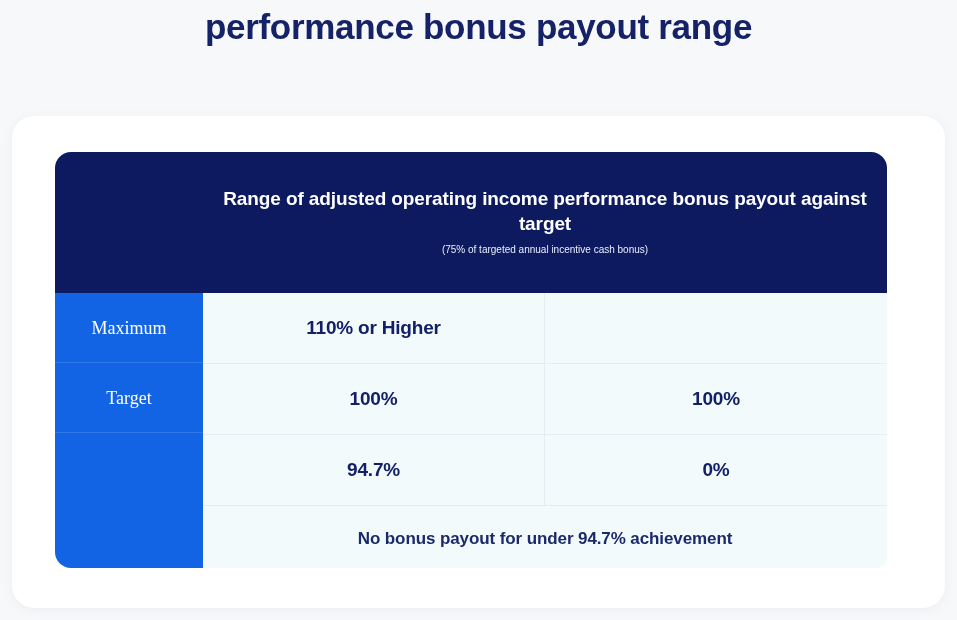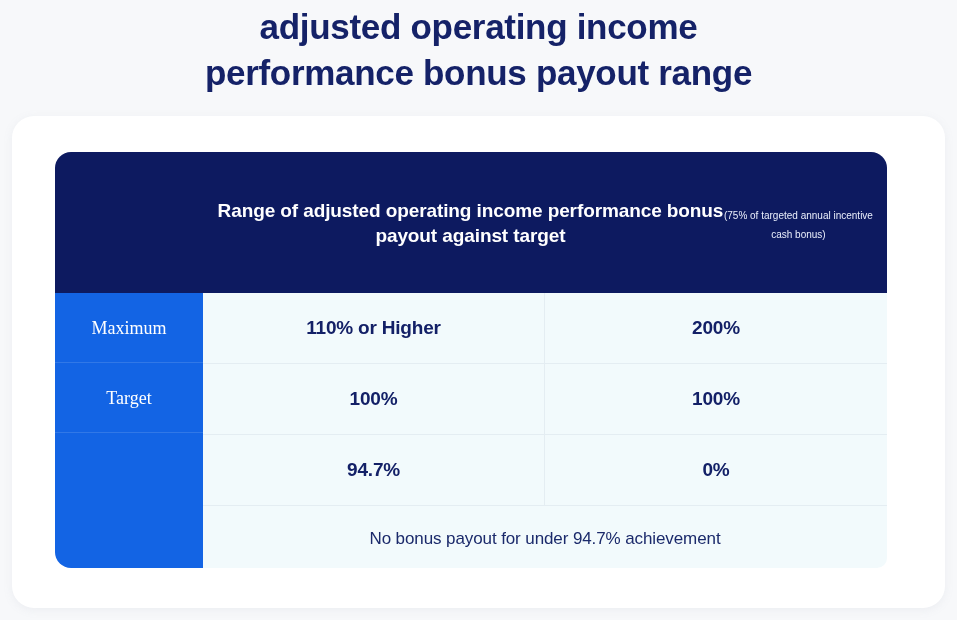--- a/index.html
+++ b/index.html
@@ -80,21 +80,21 @@
     flex: 0 0 342px;
     display: flex;
     align-items: center;
     justify-content: center;
     box-sizing: border-box;
     padding: 0 14px;
   }
   .th-right {
     flex: 1 1 auto;
     display: flex;
-    flex-direction: row;
+    flex-direction: column;
     align-items: center;
     justify-content: center;
     box-sizing: border-box;
     padding: 10px 14px;
   }
   .th-text {
     color: #ffffff;
     font-size: 19px;
     font-weight: 700;
     line-height: 25px;
@@ -193,32 +193,31 @@
   .footer-row {
     height: 65px;
     display: flex;
     align-items: center;
     justify-content: center;
     border-bottom: none;
   }
   .footer-text {
     color: #1b2a6b;
     font-size: 17px;
-    font-weight: 400;
+    font-weight: 700;
     text-align: center;
     letter-spacing: -0.1px;
   }
 </style>
 </head>
 <body>
 
 <div class="page">
 
   <div class="title-block">
-    <span class="title-line">adjusted operating income</span>
     <span class="title-line">performance bonus payout range</span>
   </div>
 
   <div class="card">
 
     <div class="table">
 
       <div class="thead">
         <div class="th-corner"></div>
         <div class="th-right">
@@ -240,23 +239,20 @@
             <span class="label-text"></span>
           </div>
         </div>
 
         <div class="data-col">
 
           <div class="data-row">
             <div class="data-cell c1">
               <span class="data-text">110% or Higher</span>
             </div>
-            <div class="data-cell c2">
-              <span class="data-text">200%</span>
-            </div>
           </div>
 
           <div class="data-row">
             <div class="data-cell c1">
               <span class="data-text">100%</span>
             </div>
             <div class="data-cell c2">
               <span class="data-text">100%</span>
             </div>
           </div>

